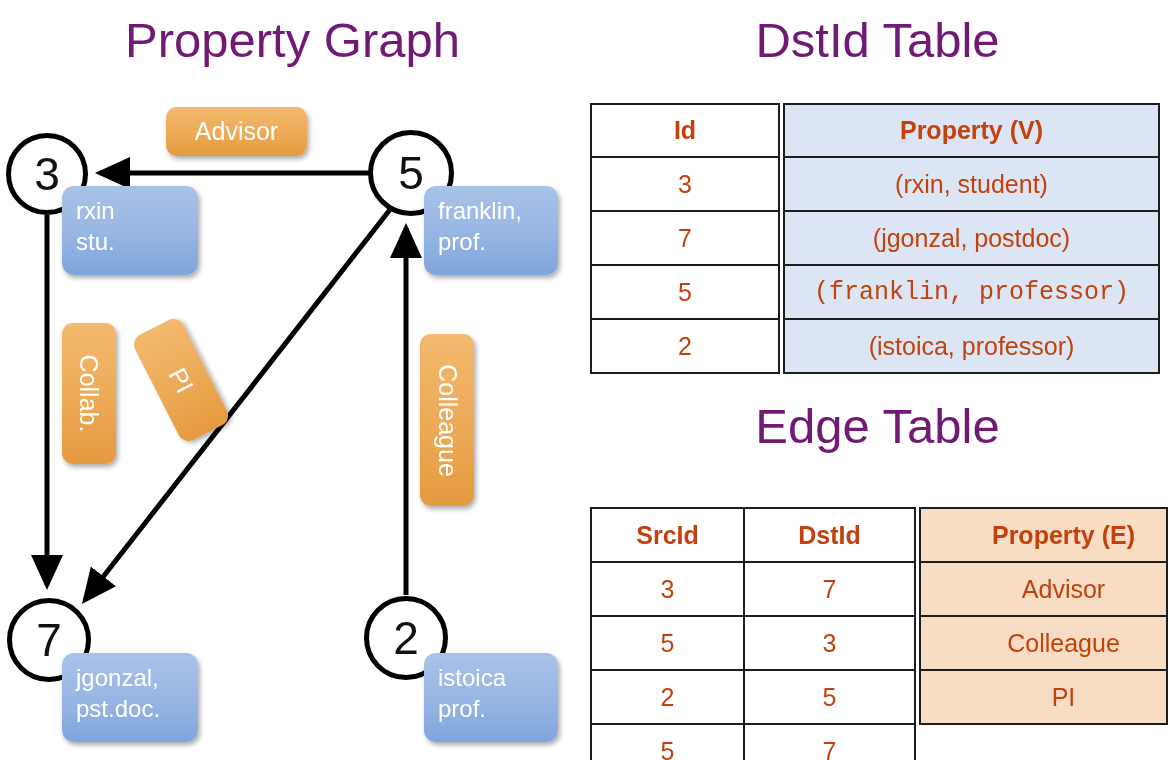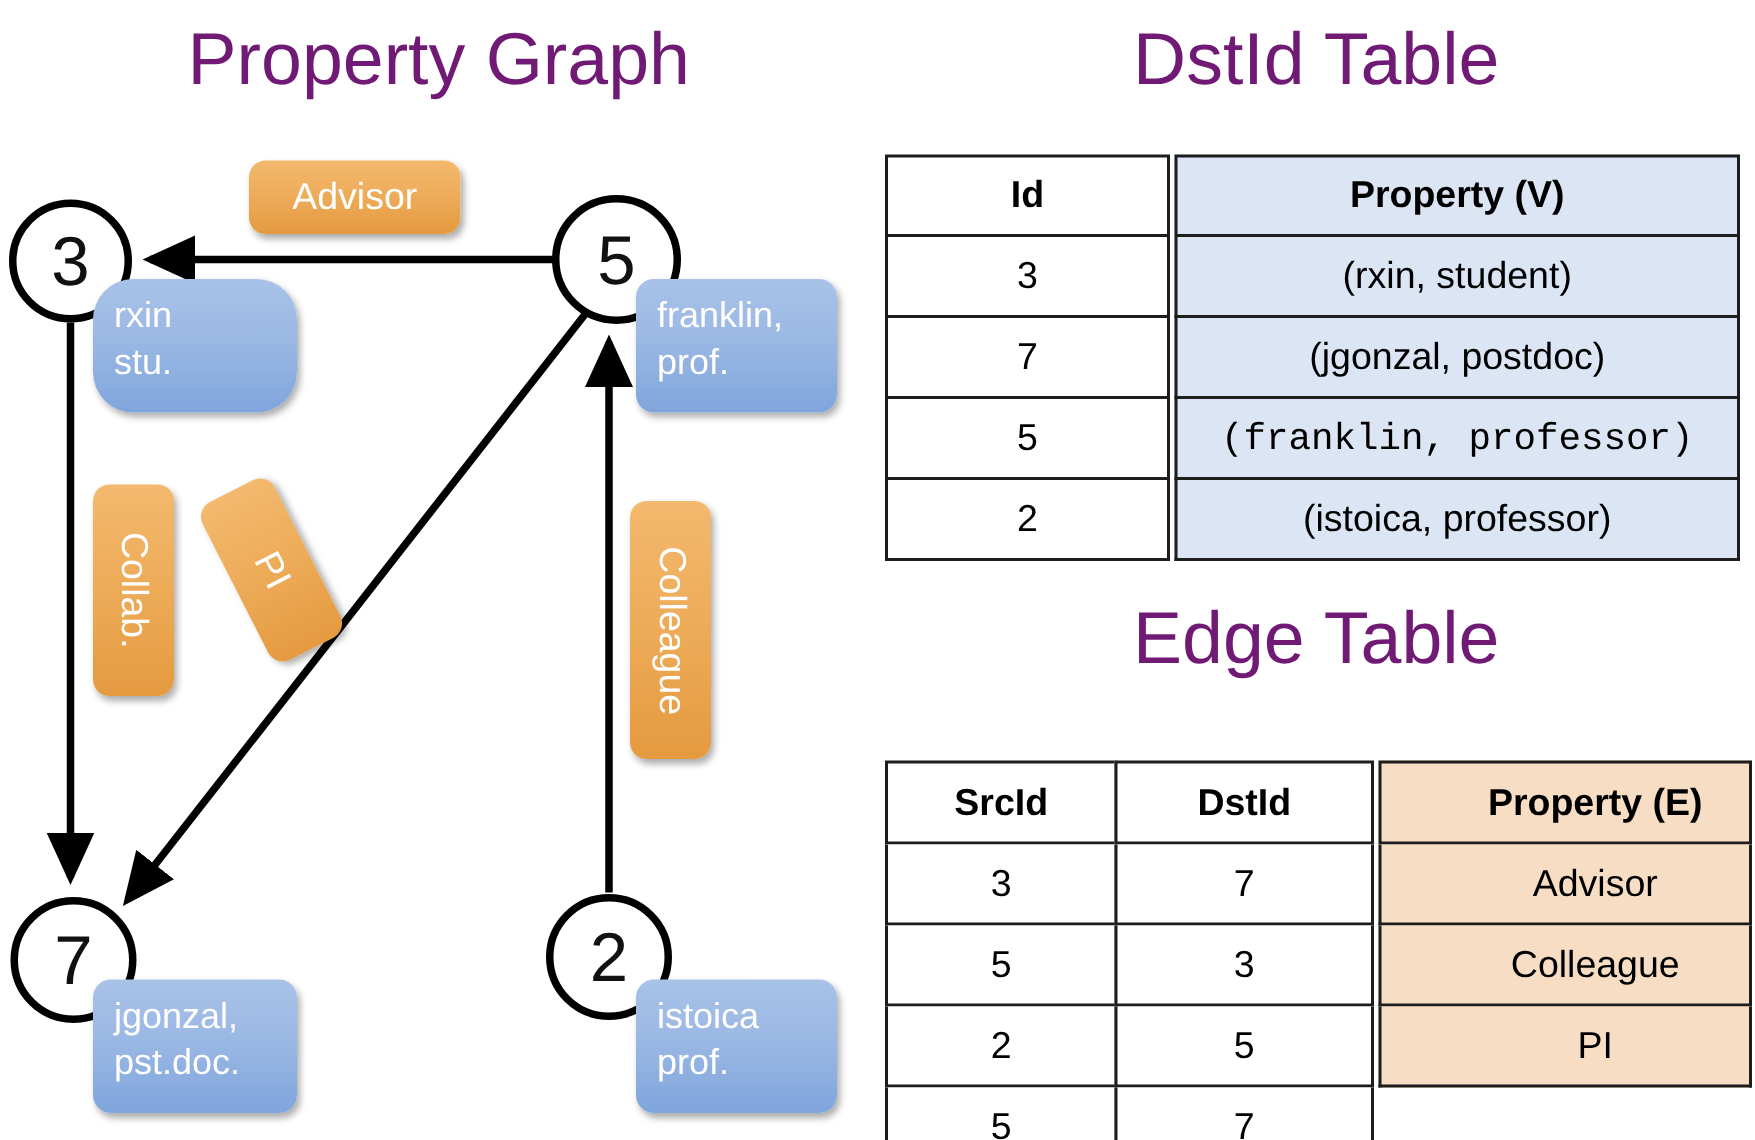--- a/index.html
+++ b/index.html
@@ -96,21 +96,21 @@
   }
   .tcol { display: flex; flex-direction: column; }
   .tcell {
     border: 2px solid #1d1d1d;
     box-sizing: border-box;
     display: flex;
     align-items: center;
     justify-content: center;
     font-size: 25px;
     font-weight: 400;
-    color: #000000;
+    color: #c2410c;
     background: #ffffff;
     white-space: nowrap;
   }
   .tcell.head { font-weight: bold; }
   .tcell.blue { background: #dbe5f3; }
   .tcell.peach { background: #f6ddc4; padding-left: 40px; }
   .tcell + .tcell { border-top: none; }
   .gap { width: 3px; }
 </style>
 </head>
@@ -144,21 +144,21 @@
   <div class="node-circle" style="left:368px; top:130px; width:86px; height:86px;">
     <span>5</span>
   </div>
   <div class="node-circle" style="left:7px;   top:598px; width:84px; height:84px;">
     <span>7</span>
   </div>
   <div class="node-circle" style="left:364px; top:596px; width:84px; height:84px;">
     <span>2</span>
   </div>
 
-  <div class="prop-box" style="left:62px; top:186px; width:136px; height:89px;border-radius:27px;">
+  <div class="prop-box" style="left:62px; top:186px; width:136px; height:89px;">
     <div>rxin</div>
     <div>stu.</div>
   </div>
   <div class="prop-box" style="left:424px; top:186px; width:134px; height:89px;">
     <div>franklin,</div>
     <div>prof.</div>
   </div>
   <div class="prop-box" style="left:62px; top:653px; width:136px; height:89px;">
     <div>jgonzal,</div>
     <div>pst.doc.</div>

